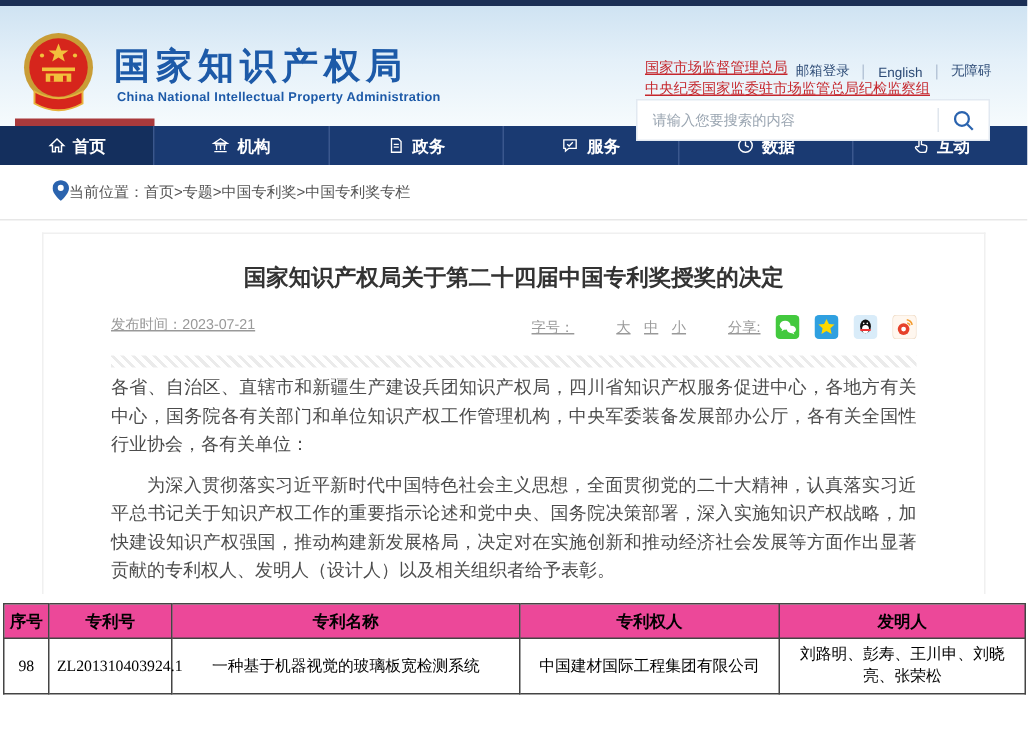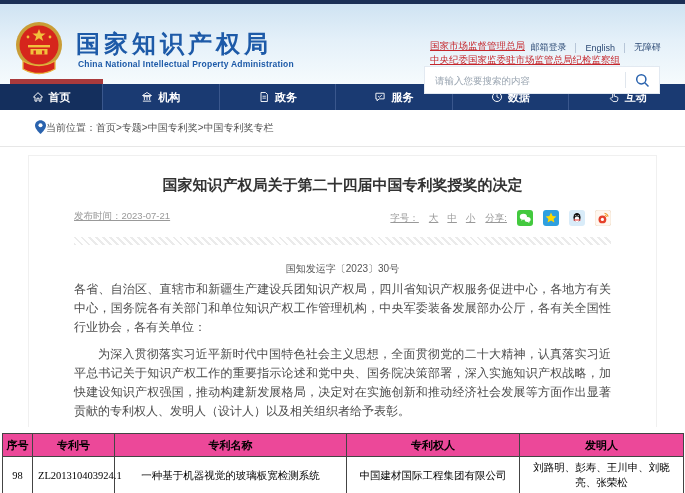--- a/index.html
+++ b/index.html
@@ -36,21 +36,21 @@
   .nav-item.active { flex:0 0 103px; background:#142f5d; }
   .nav-item svg { display:block; }
   
   .crumb { height:37px; display:flex; align-items:center; gap:0; padding-left:35px;
     border-bottom:1px solid #e7e7e7; font-size:10px; color:#555; background:#fff; }
   
   .panel { margin:8px 28px 0; border:1px solid #f0f0f0; border-bottom:none; padding:20px 0 6px; }
   .article-title { text-align:center; font-size:15px; font-weight:bold; color:#333; }
   .meta { display:flex; justify-content:space-between; align-items:flex-start;
     margin:15px 45px 0; font-size:9.5px; color:#999;text-decoration:underline; }
-  .meta-right { display:flex; align-items:center; gap:10px; }
+  .meta-right { display:flex; align-items:center; gap:28px; }
   .fontsize { display:flex; gap:9px; }
   .fontsize span { cursor:pointer; }
   .share { display:flex; align-items:center; gap:10px; }
   .share .sicon { width:16px; height:16px; cursor:pointer; }
   .hatch { height:8px; margin:11px 45px 0;
     background:repeating-linear-gradient(45deg,#ebebeb 0 2px,transparent 2px 5px); }
   .doc-number { text-align:center; margin-top:17px; font-size:10px; color:#555; }
   .para { margin:4px 45px 0; font-size:12px; color:#4c4c4c; line-height:19px;
     text-align:justify; }
   .para.indent { margin-top:8px; text-indent:2em; }
@@ -226,21 +226,20 @@
               <path d="M9.5 3.2 a4.4 4.4 0 0 1 3.6 3.4" fill="none" stroke="#f39b2d" stroke-width="1.1"></path>
               <path d="M9.8 5.3 a2.2 2.2 0 0 1 1.8 1.7" fill="none" stroke="#f39b2d" stroke-width="1.1"></path>
             </svg>
         </span>
       </span>
     </div>
   </div>
 
   <div class="hatch" data-interactable="false"></div>
 
-  <div class="doc-number" data-interactable="false">国知发运字〔2023〕30号</div>
 
   <p class="para" data-interactable="false">各省、自治区、直辖市和新疆生产建设兵团知识产权局，四川省知识产权服务促进中心，各地方有关中心，国务院各有关部门和单位知识产权工作管理机构，中央军委装备发展部办公厅，各有关全国性行业协会，各有关单位：</p>
   <p class="para indent" data-interactable="false">为深入贯彻落实习近平新时代中国特色社会主义思想，全面贯彻党的二十大精神，认真落实习近平总书记关于知识产权工作的重要指示论述和党中央、国务院决策部署，深入实施知识产权战略，加快建设知识产权强国，推动构建新发展格局，决定对在实施创新和推动经济社会发展等方面作出显著贡献的专利权人、发明人（设计人）以及相关组织者给予表彰。</p>
 </div>
 
 <table class="award" data-interactable="false">
   <colgroup>
     <col class="c-no">
       <col class="c-pat">
       <col class="c-name">

